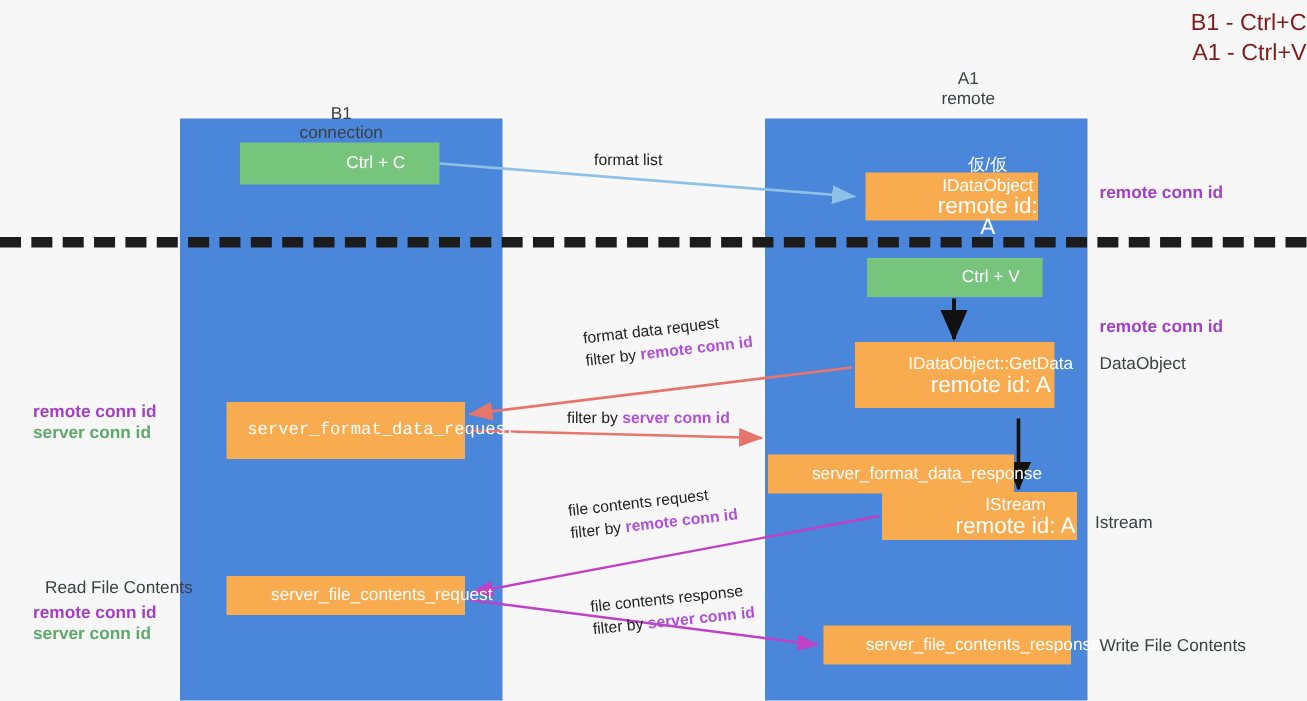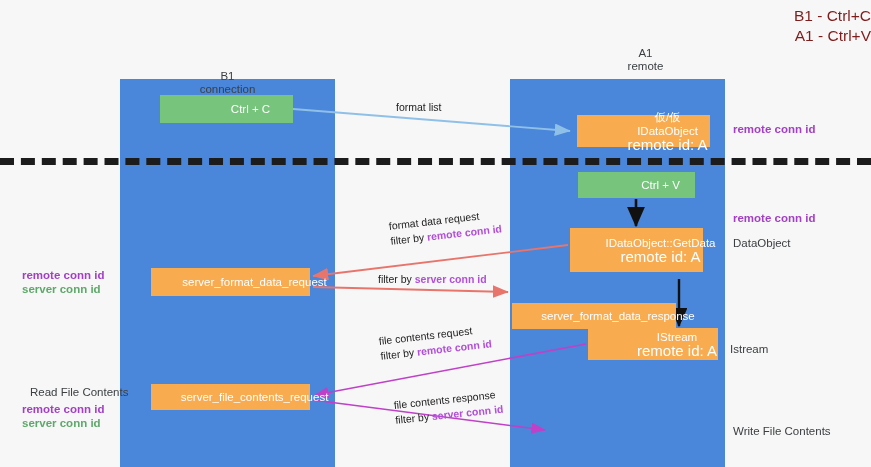--- a/index.html
+++ b/index.html
@@ -42,24 +42,24 @@
   .node{
     position:absolute;box-sizing:border-box;
     display:flex;flex-direction:column;align-items:center;justify-content:center;
     color:#ffffff;font-size:11.5px;line-height:14px;text-align:center;padding-left:48px;
   }
   .node.green{background:#77c47d;}
   .node.orange{background:#f9ab50;}
   .node .l2{font-size:15px;}
 
   #n-ctrlc{left:160px;top:95px;width:133px;height:28px;}
-  #n-idataobject{left:577px;top:115px;width:133px;height:32px;}
+  #n-idataobject{left:577px;top:115px;width:115px;height:32px;}
   #n-ctrlv{left:578px;top:172px;width:117px;height:26px;}
   #n-getdata{left:570px;top:228px;width:133px;height:44px;}
-  #n-sfdreq{left:151px;top:268px;width:159px;height:28px;}
+  #n-sfdreq{left:151px;top:268px;width:159px;height:38px;font-family:Liberation Mono, monospace;}
   #n-sfdresp{left:512px;top:279px;width:164px;height:26px;margin-top:24px;}
   #n-istream{left:588px;top:328px;width:130px;height:32px;}
   #n-sfcreq{left:151px;top:384px;width:159px;height:26px;}
   #n-sfcresp{left:549px;top:417px;width:165px;height:26px;}
 
   
   .side-label{position:absolute;font-size:11.5px;line-height:14px;color:#3c4043;}
   .purple{color:#a23fc4;font-weight:bold;}
   .green-t{color:#5fa86b;font-weight:bold;}
   .purple-i{color:#b14fd8;font-weight:bold;}
@@ -170,20 +170,23 @@
 
   <div class="node orange" id="n-istream">
     <span>IStream</span>
     <span class="l2">remote id: A</span>
   </div>
 
   <div class="node orange" id="n-sfcreq">
     <span>server_file_contents_request</span>
   </div>
 
+  <div class="node orange" id="n-sfcresp">
+    <span>server_file_contents_response</span>
+  </div>
 
   <div class="edge-text" id="t-formatlist">
     <div>format list</div>
   </div>
 
   <div class="edge-text" id="t-fdreq">
     <div>format data request</div>
     <div>
       <span>filter by </span><span class="purple-i">remote conn id</span>
     </div>

